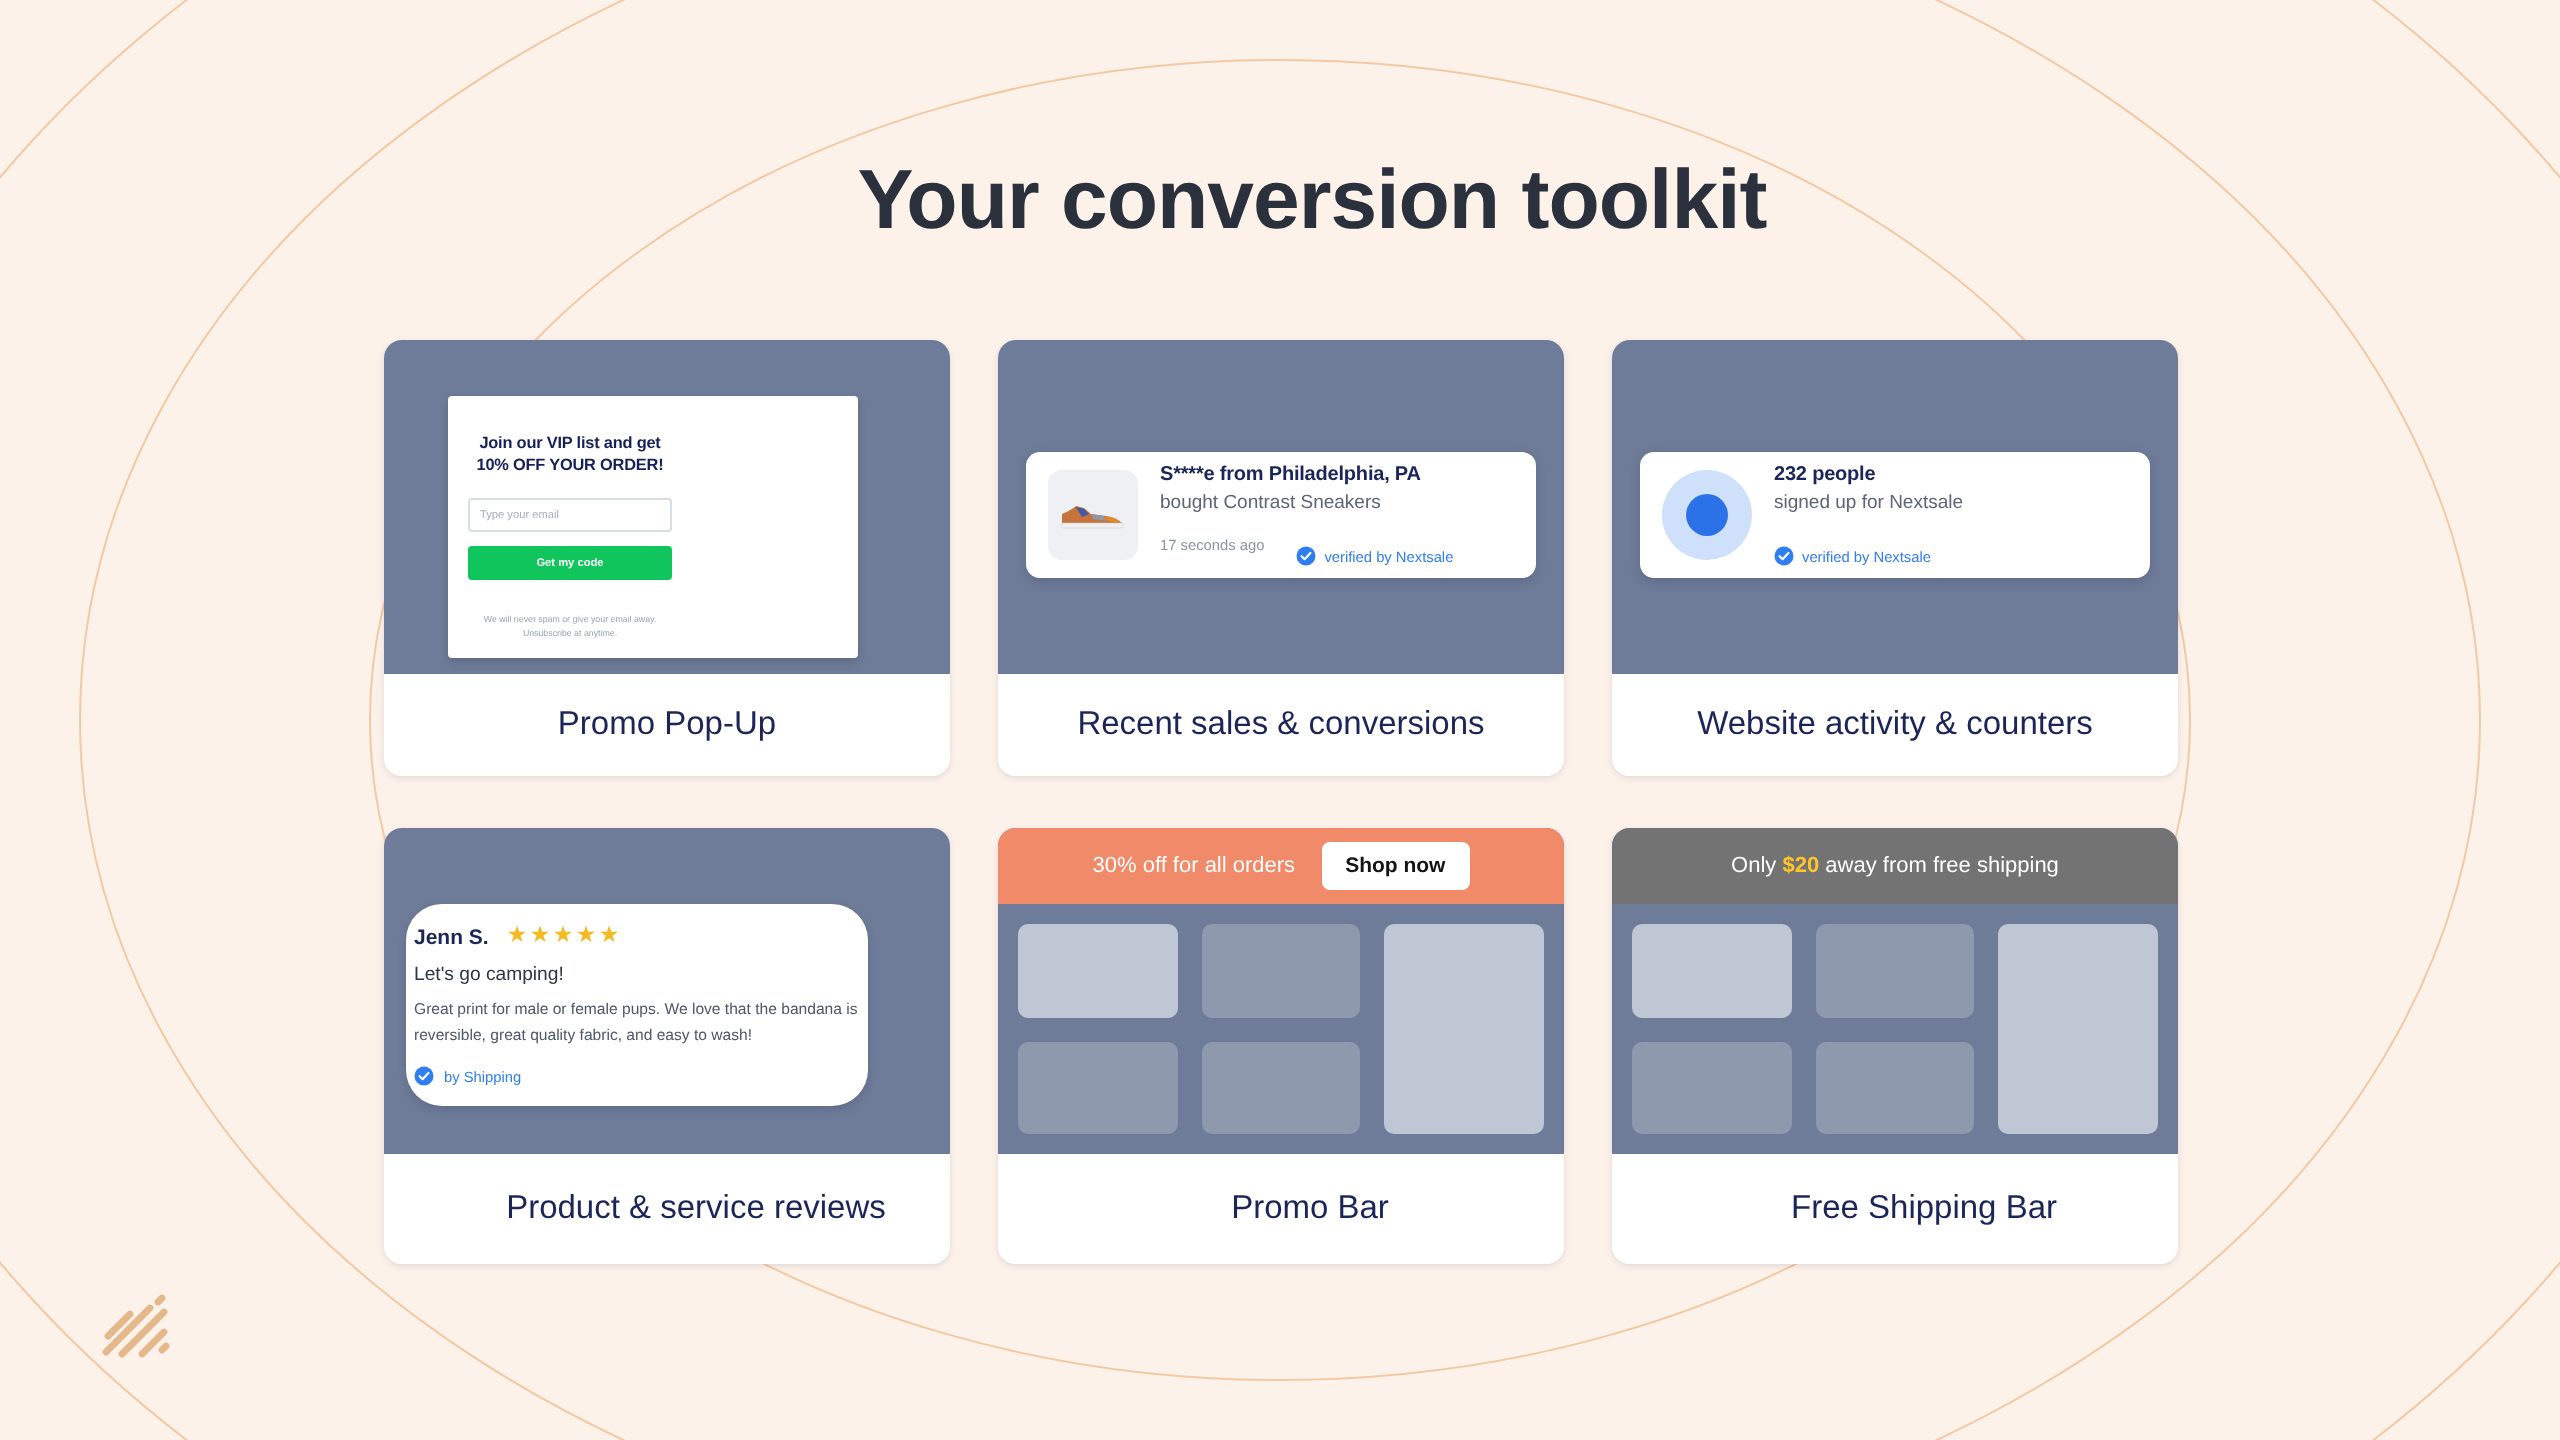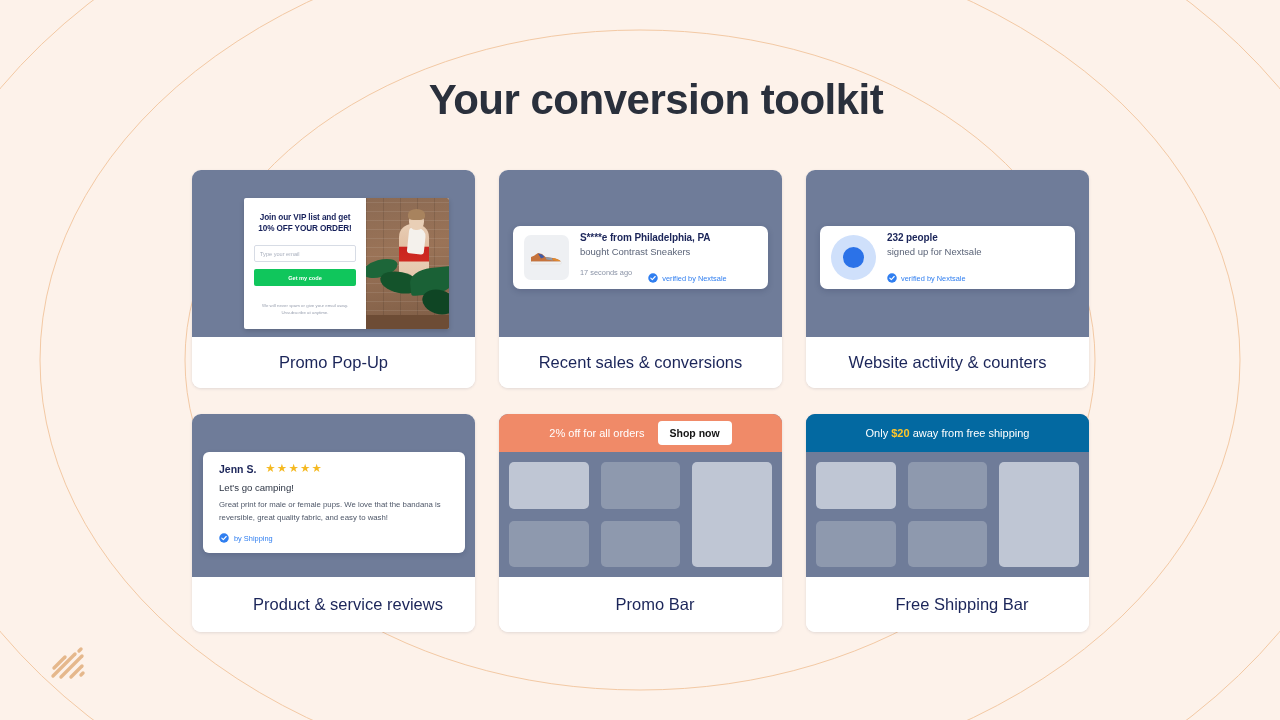--- a/index.html
+++ b/index.html
@@ -84,29 +84,30 @@
     font-size: 16.5px;
     color: #1b2559;
     background: #fff;
     white-space: nowrap;
   }
   .row2 .card-label { height: 55px; flex-basis: 55px; padding-left: 29px; }
 
   
   .popup {
     position: absolute;
-    left: 52px;
+    left: 32px;
     top: 28px;
     width: 205px;
     height: 131px;
     display: flex;
     background: #fff;
     border-radius: 2px;
     overflow: hidden;
     box-shadow: 0 2px 5px rgba(0,0,0,0.16);
+    align-items: flex-end;
   }
   .popup-left {
     width: 122px;
     padding: 14px 10px 8px;
     display: flex;
     flex-direction: column;
     align-items: center;
   }
   .popup-head {
     font-size: 8.2px;
@@ -274,45 +275,45 @@
     width: 21px; height: 21px;
     border-radius: 50%;
     background: #2b72e8;
     display: block;
   }
 
   
   .review {
     position: absolute;
     left: 11px; top: 38px;
-    width: 262px;
+    width: 231px;
     background: #fff;
-    border-radius: 6px;
+    border-radius: 18px;
     box-shadow: 0 2px 5px rgba(20,30,60,0.16);
-    padding: 11px 16px 10px;
+    padding: 11px 4px 10px;
   }
   .review-head { display: flex; align-items: center; gap: 9px; }
   .review-name { font-size: 10.5px; font-weight: bold; color: #1b2559; }
   .stars { color: #f5b921; font-size: 11.5px; letter-spacing: 1.2px; line-height: 1; }
   .review-title { font-size: 9.6px; color: #2d3544; margin-top: 7px; }
   .review-body { font-size: 7.8px; color: #4e5768; line-height: 1.62; margin-top: 6px; }
   .review-by { display: flex; align-items: center; gap: 5px; margin-top: 9px; font-size: 7.4px; color: #2f7ef0; }
 
   
   .bar {
     height: 38px;
     display: flex;
     align-items: center;
     justify-content: center;
     gap: 13px;
     font-size: 11px;
     color: #fff;
   }
   .bar.promo { background: #f08a68; }
-  .bar.shipping { background: #0369a1; }
+  .bar.shipping { background: #737373; }
   .bar .amount { color: #ffc629; font-weight: bold; }
   .shop-btn {
     background: #fff;
     color: #141414;
     font-size: 10.5px;
     font-weight: bold;
     padding: 6px 12px;
     border-radius: 4px;
     white-space: nowrap;
   }
@@ -460,21 +461,21 @@
           <span>by Shipping</span>
         </div>
       </div>
     </div>
     <div class="card-label">Product &amp; service reviews</div>
   </div>
 
   <div class="card row2">
     <div class="card-preview">
       <div class="bar promo">
-        <span>2% off for all orders</span>
+        <span>30% off for all orders</span>
         <span class="shop-btn">Shop now</span>
       </div>
       <div class="mock-page">
         <div class="mock-tile light"></div>
         <div class="mock-tile"></div>
         <div class="mock-tile tall"></div>
         <div class="mock-tile"></div>
         <div class="mock-tile"></div>
       </div>
     </div>

